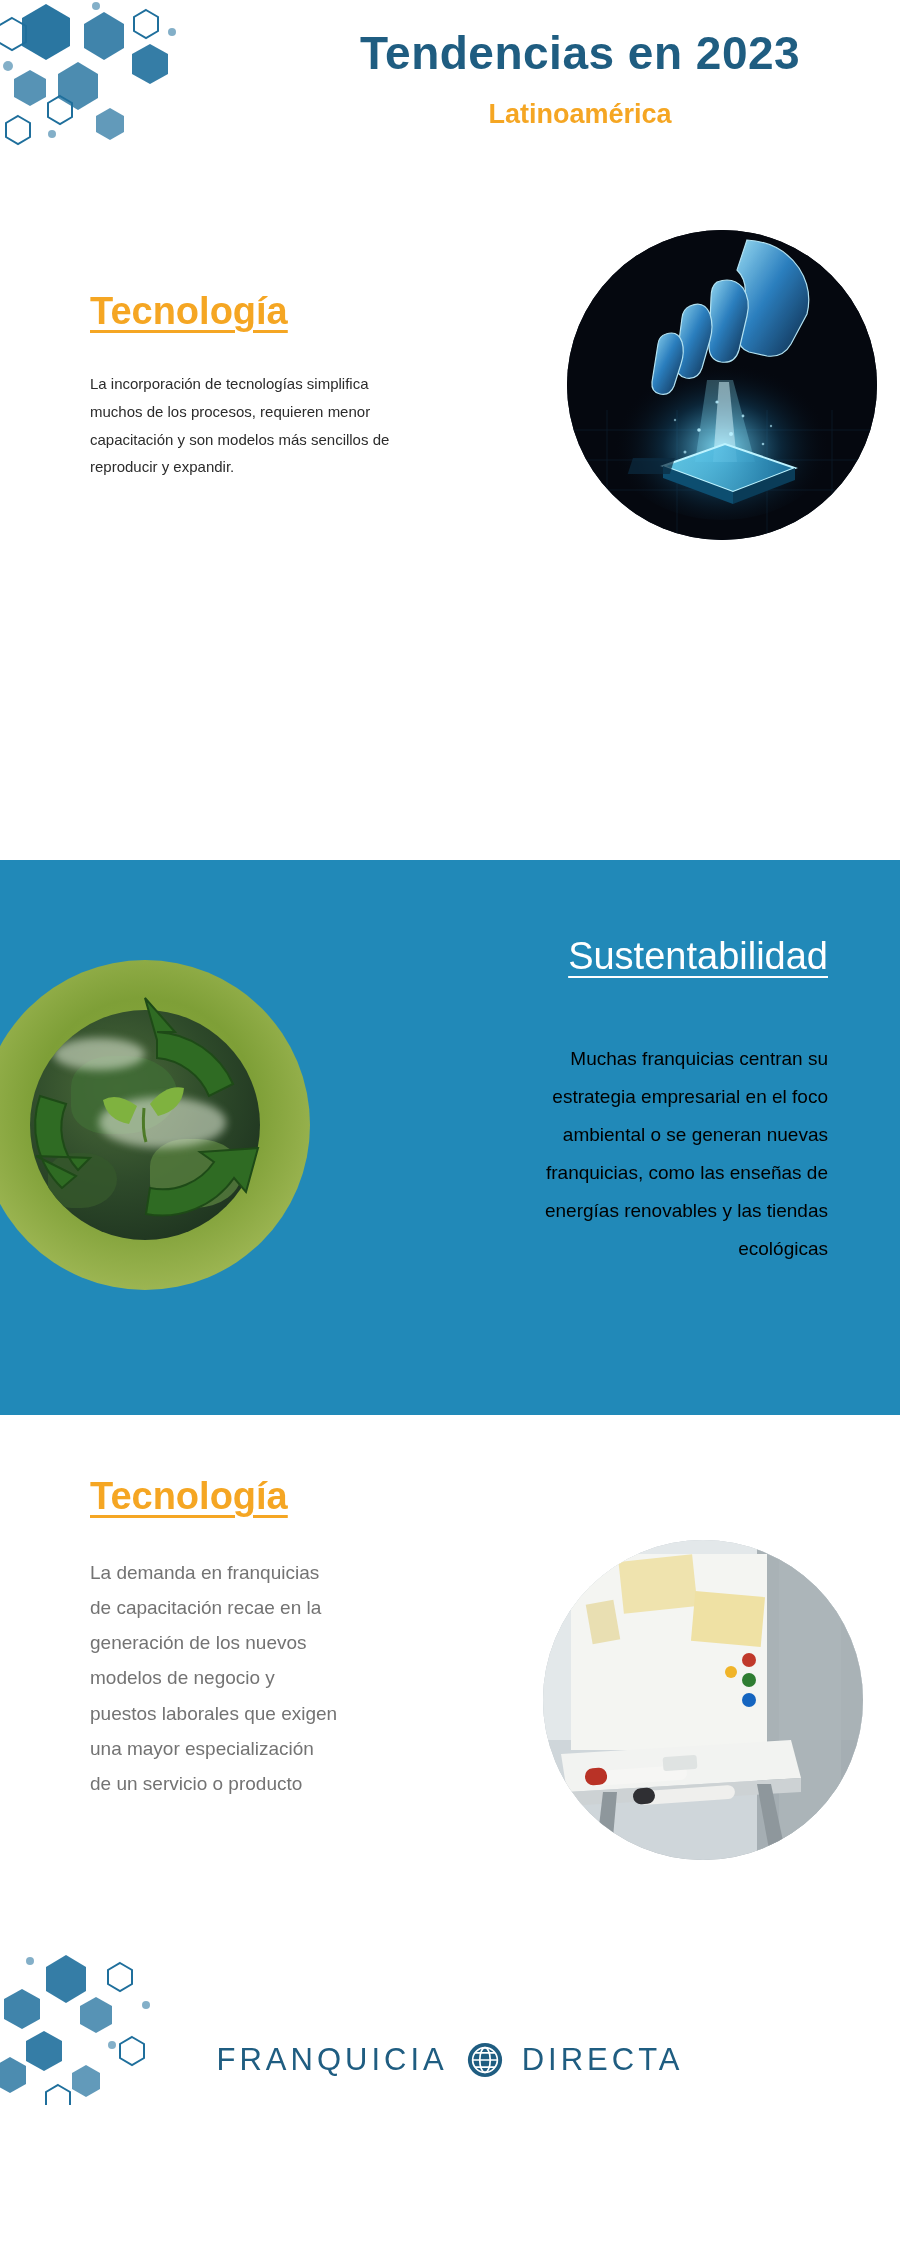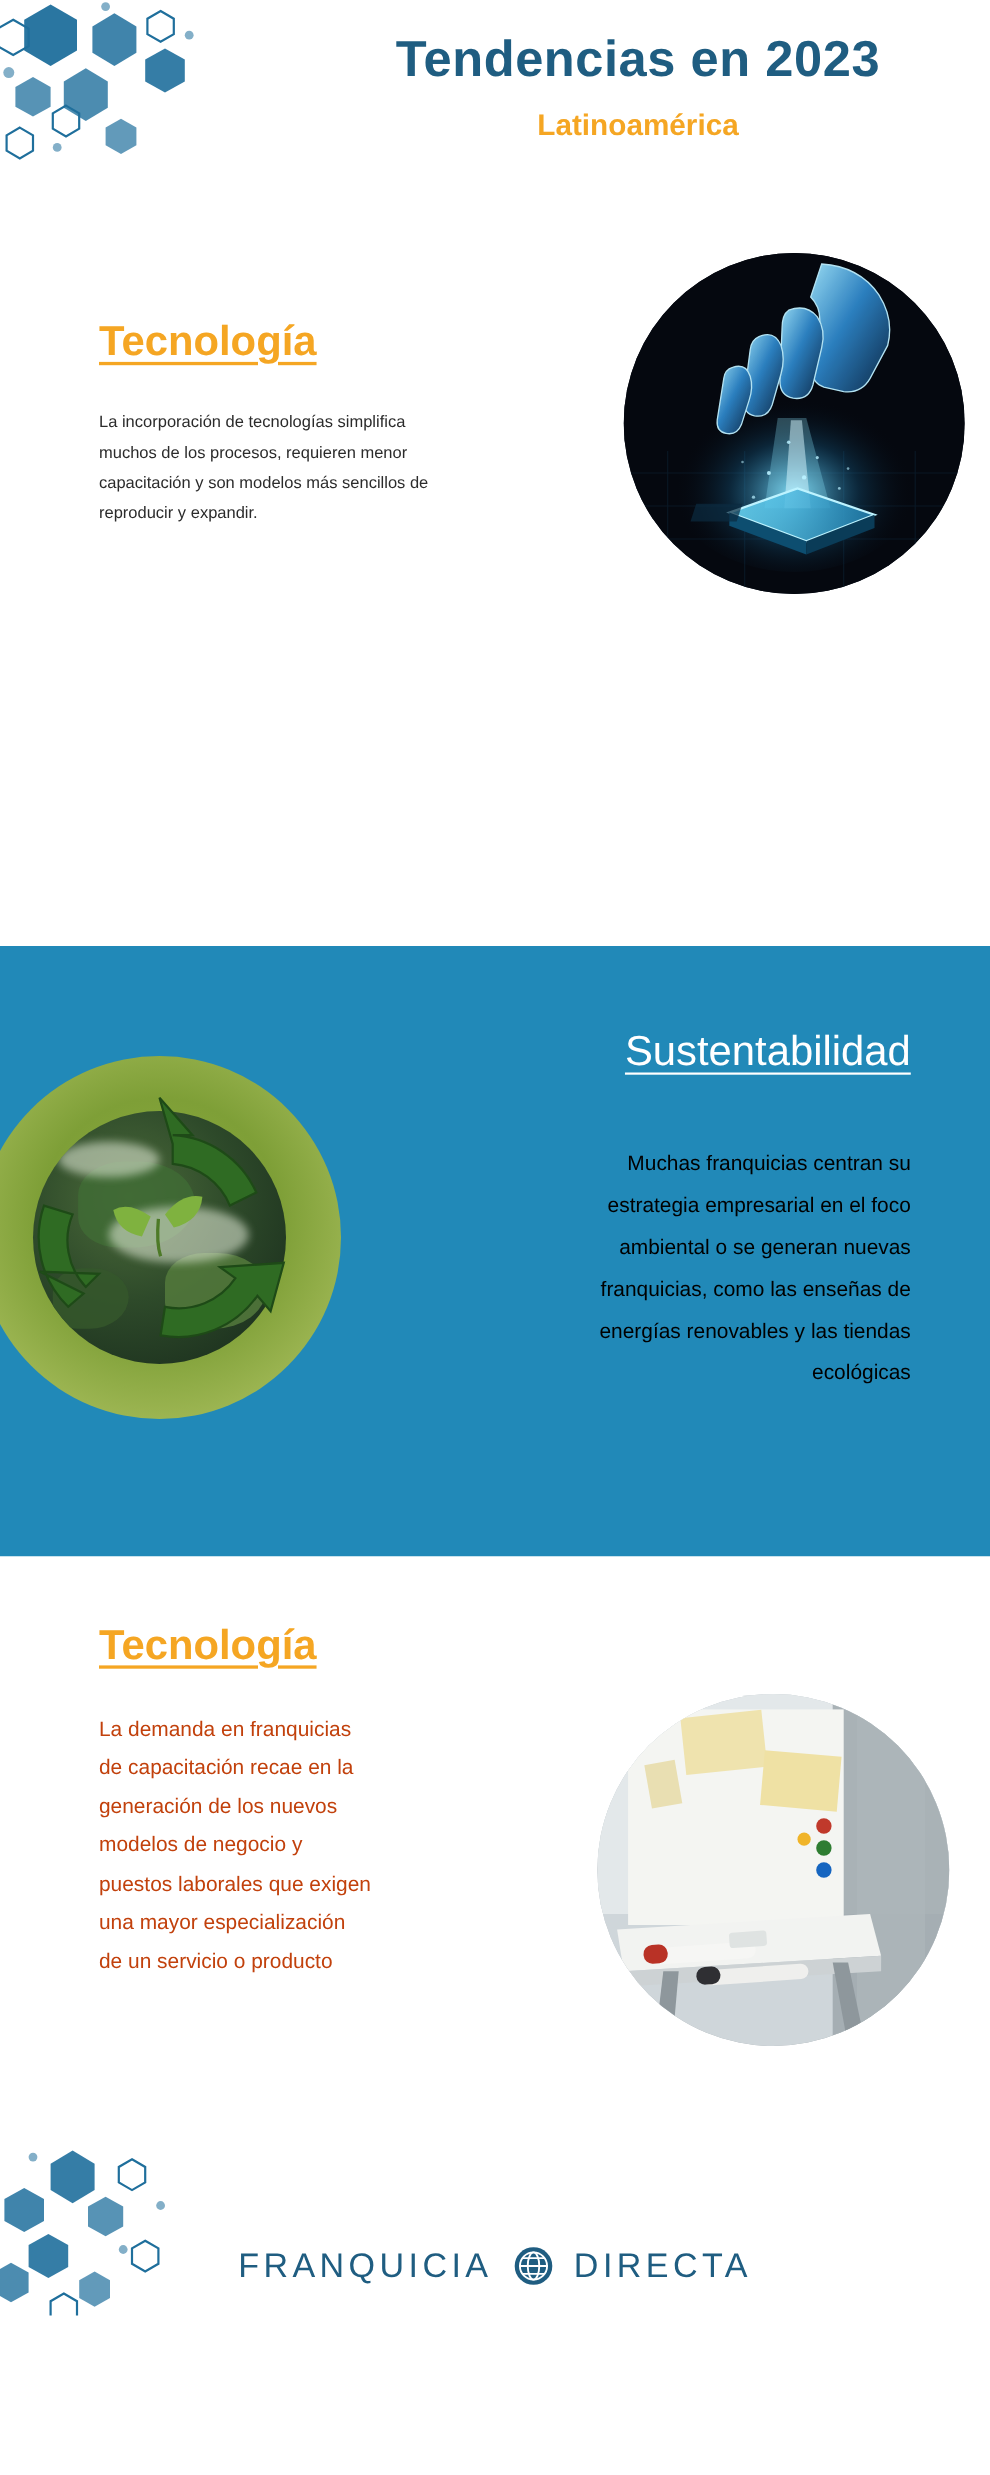--- a/index.html
+++ b/index.html
@@ -170,21 +170,21 @@
     background: #ffffff;
   }
   .form-heading { left: 90px; top: 60px; }
   .form-body {
     position: absolute;
     left: 90px;
     top: 140px;
     width: 250px;
     font-size: 19px;
     line-height: 1.85;
-    color: #c2410c;
+    color: #737373;
   }
   .form-circle {
     left: 543px;
     top: 125px;
     width: 320px;
     height: 320px;
     background: linear-gradient(160deg, #d9dde0 0%, #b9c0c5 55%, #9aa3a8 100%);
   }
 
   

